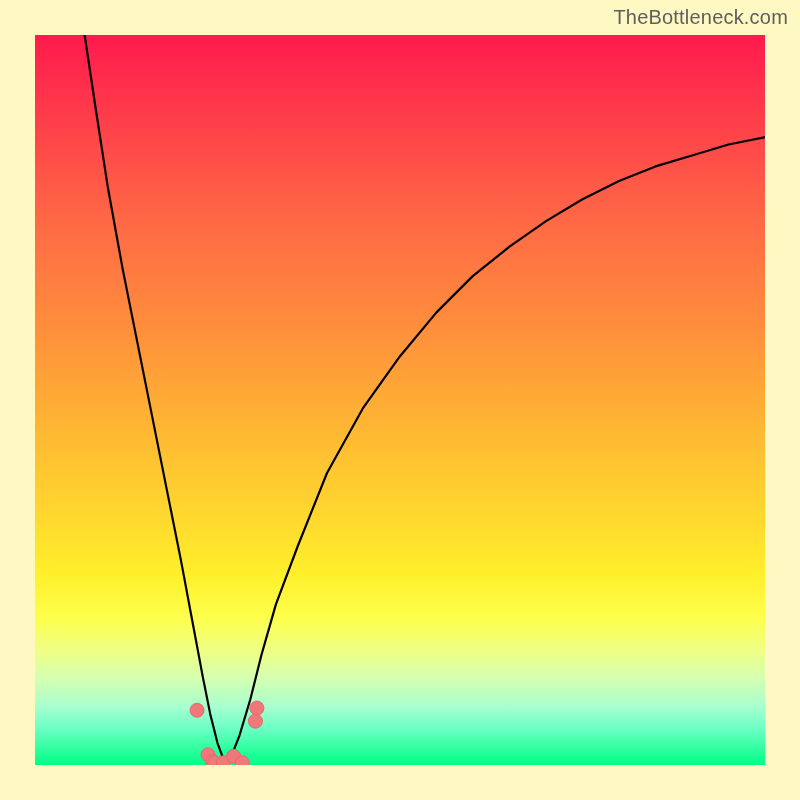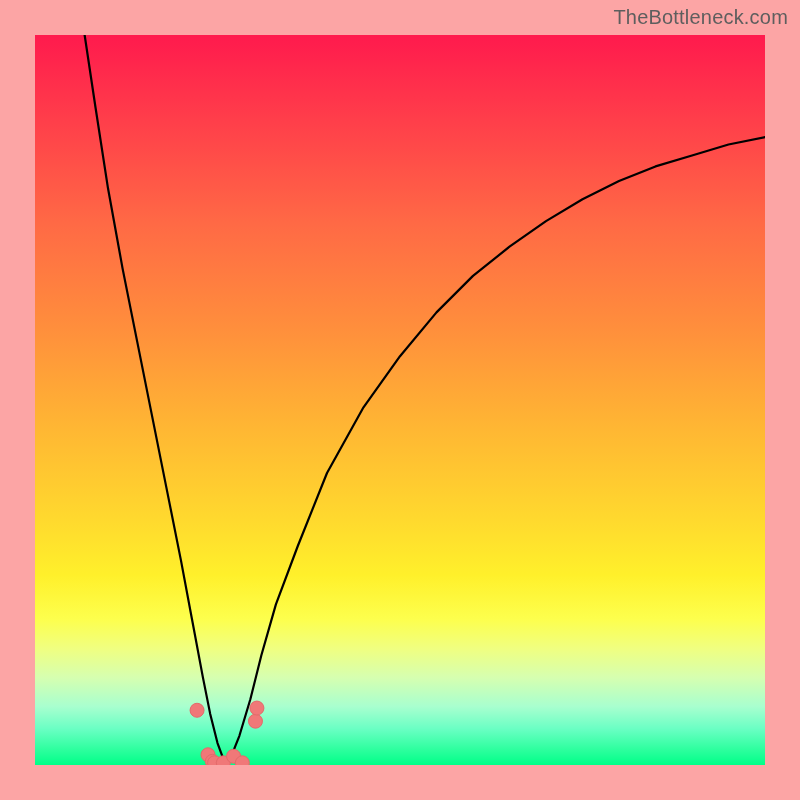--- a/index.html
+++ b/index.html
@@ -8,21 +8,21 @@
     width: 800px;
     height: 800px;
     overflow: hidden;
     background: #000;
     font-family: Arial, Helvetica, sans-serif;
   }
   .frame {
     position: absolute;
     top: 0; left: 0;
     width: 800px; height: 800px;
-    background: #fca5a5;
+    background: #fef9c3;
   }
   .plot-area {
     position: absolute;
     top: 35px;
     left: 35px;
     width: 730px;
     height: 730px;
     overflow: hidden;
   }
   .gradient {

